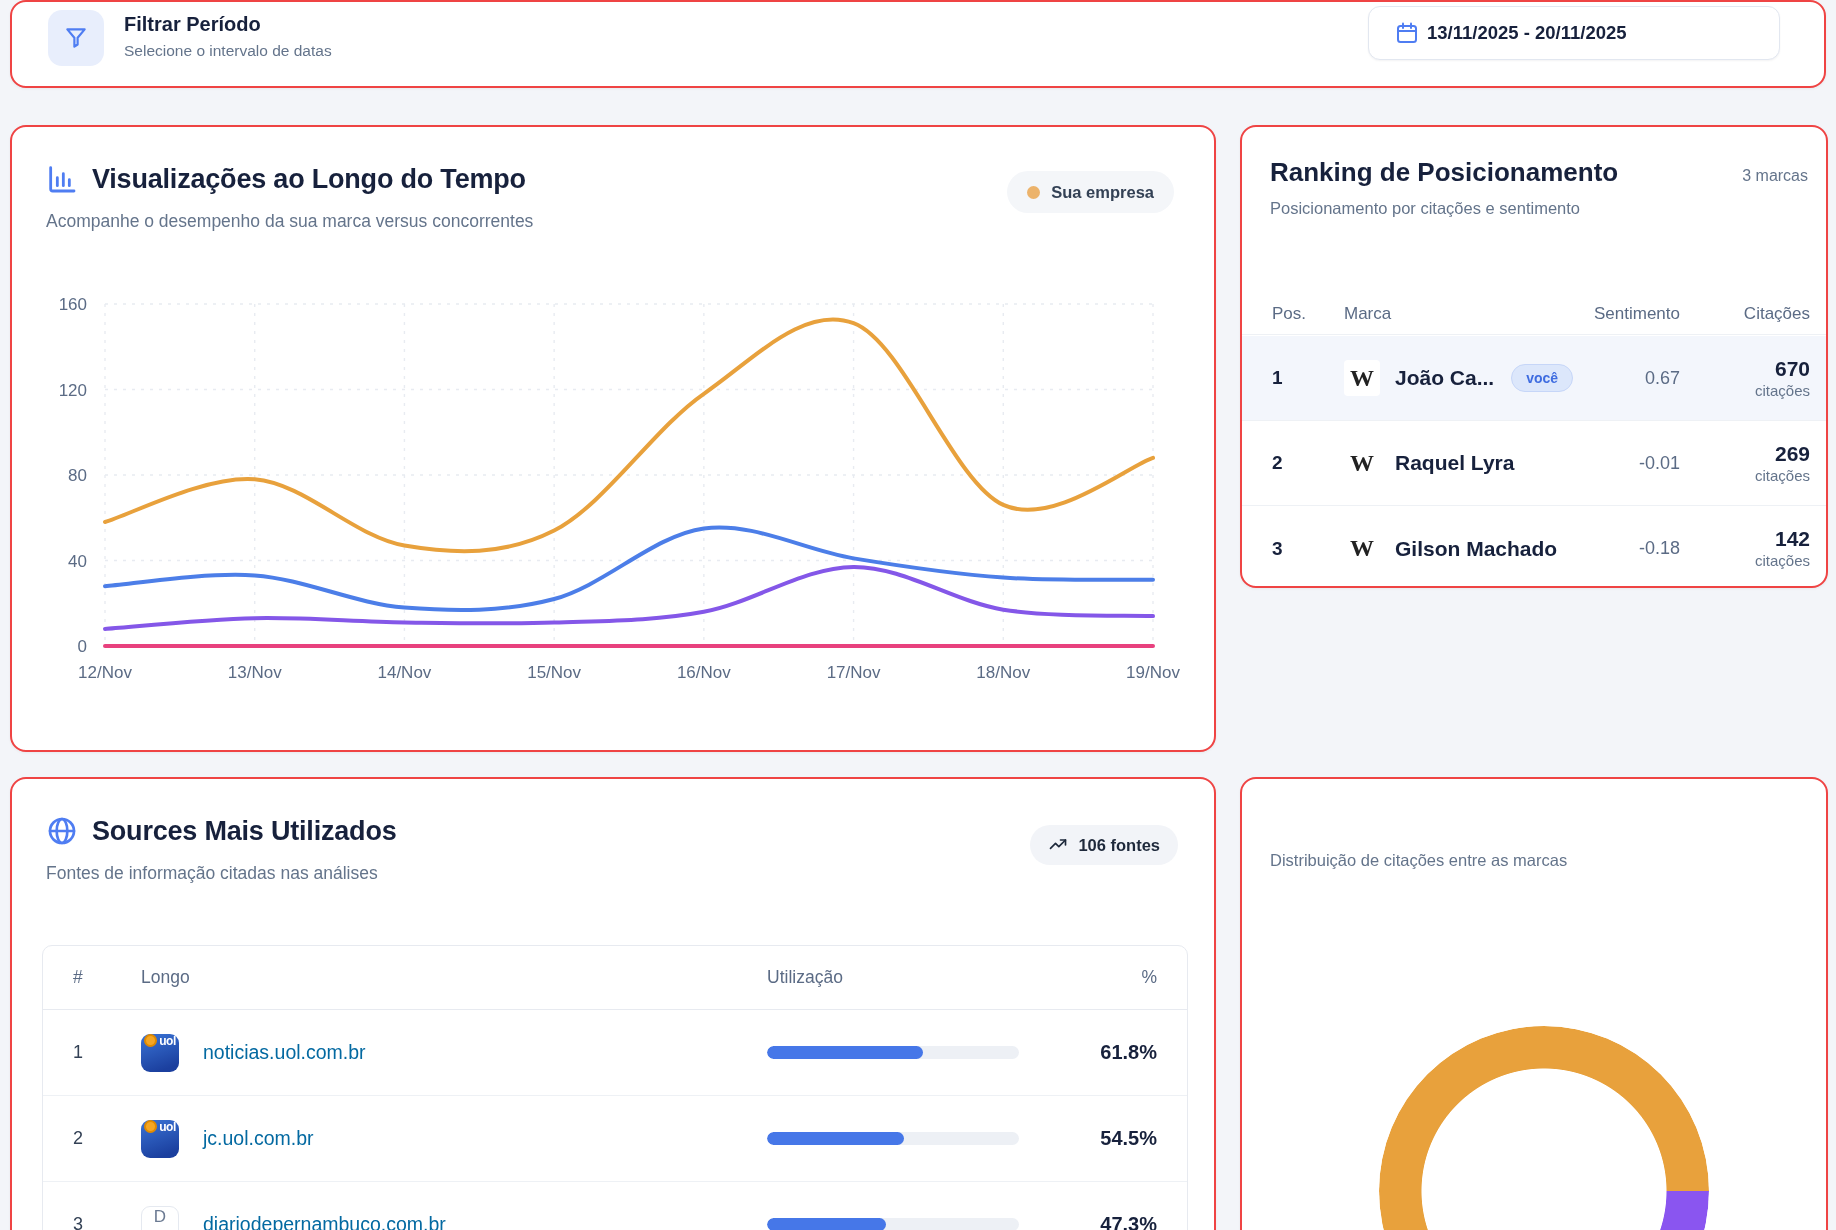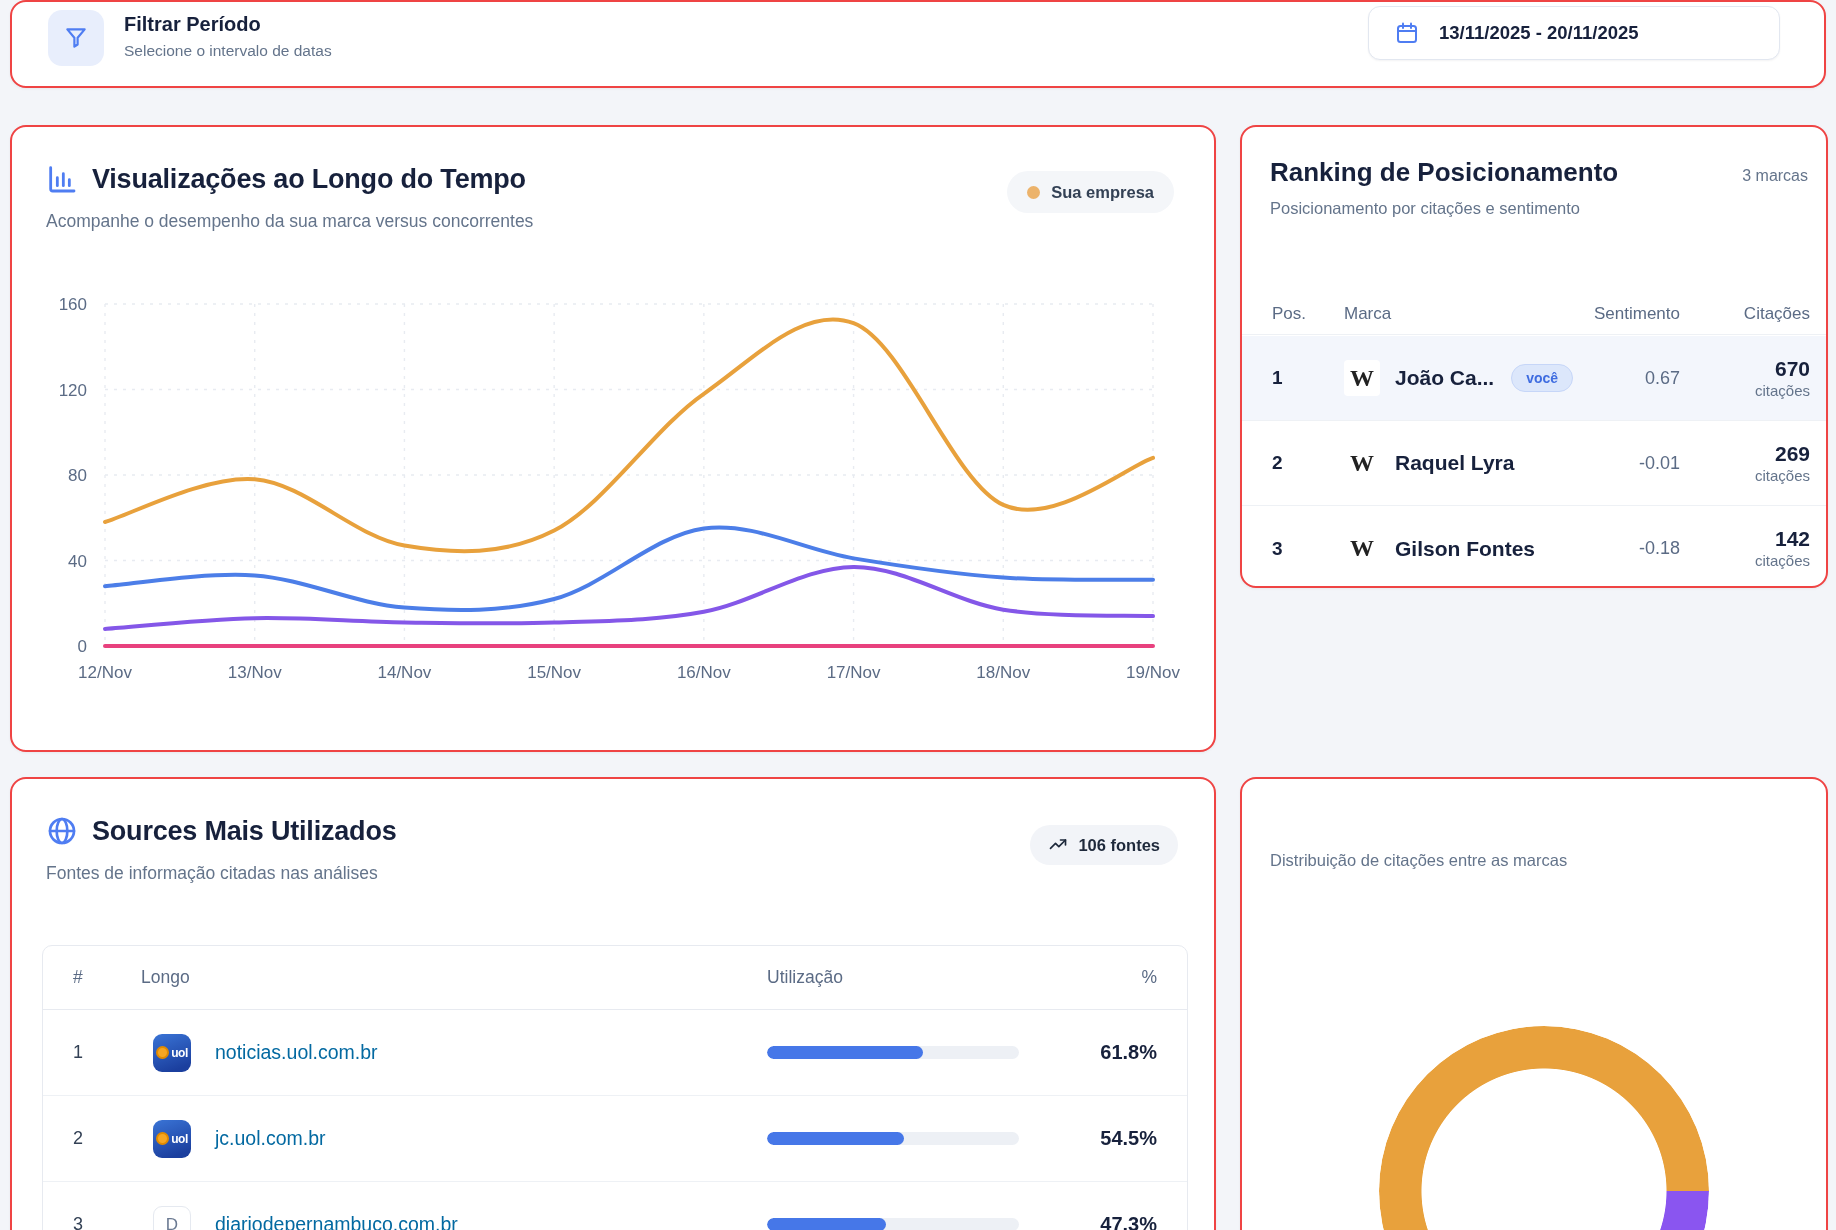--- a/index.html
+++ b/index.html
@@ -23,21 +23,21 @@
     position:absolute; left:36px; top:8px; width:56px; height:56px;
     background:#e8eefc; border-radius:14px;
     display:flex; align-items:center; justify-content:center;
   }
   .topbar-title{ position:absolute; left:112px; top:11px; font-size:20px; font-weight:700; color:#17213c;}
   .topbar-sub{ position:absolute; left:112px; top:40px; font-size:15.5px; color:#64748b;}
   .date-btn{
     position:absolute; right:44px; top:4px; height:54px; min-width:412px;
     background:#fff; border:1.5px solid #e2e7f0; border-radius:12px;
     box-shadow:0 1px 2px rgba(15,23,42,.05);
-    display:flex; align-items:center; gap:20px; padding:0 26px;
+    display:flex; align-items:center; gap:8px; padding:0 26px;
     font-size:18.5px; font-weight:700; color:#17213c; cursor:pointer;
   }
   
   #views-card { left:10px; top:125px; width:1206px; height:627px; }
   .card-head-row{ position:absolute; left:34px; top:36px; display:flex; align-items:center; gap:14px;}
   .card-title{ font-size:27px; font-weight:700; color:#17213c; letter-spacing:-.2px;}
   .card-sub{ position:absolute; left:34px; top:84px; font-size:17.5px; color:#64748b;}
   .legend-pill{
     position:absolute; top:44px; right:40px; height:42px;
     background:#f4f6f9; border-radius:21px;
@@ -83,21 +83,21 @@
   .src-table{ position:absolute; left:30px; top:166px; width:1146px;
               border:1.5px solid #e7eaf0; border-radius:10px; overflow:hidden; background:#fff;}
   .src-grid{ display:grid; grid-template-columns:68px 1fr 280px 110px; align-items:center;
              padding:0 30px;}
   .src-head{ height:64px; font-size:17.5px; color:#5b6b85; border-bottom:1.5px solid #e7eaf0;}
   .src-head .ta-r{ text-align:right;}
   .src-row{ height:86px; border-bottom:1.5px solid #eef1f5; cursor:pointer;}
   .src-rank{ font-size:18px; color:#334155;}
   .src-site{ display:flex; align-items:center; gap:24px; min-width:0;}
   .fav{ width:38px; height:38px; border-radius:9px; flex:0 0 auto;
-        display:flex; align-items:center; justify-content:center;margin-left:12px;}
+        display:flex; justify-content:center;}
   .fav.uol{ background:linear-gradient(160deg,#3a74d6 0%,#1b3f9e 85%); gap:2px;}
   .fav.uol .odot{ width:13px; height:13px; border-radius:50%; background:#f5a623; border:2px solid #e08a00;}
   .fav.uol .utxt{ color:#fff; font-size:12px; font-weight:700; letter-spacing:-.5px;}
   .fav.letter{ background:#fff; border:1.5px solid #e5e9f0; color:#6b7avoid;}
   .fav.letter{ color:#6b7a92; font-size:17px; }
   .src-domain{ font-size:19.5px; font-weight:400; color:#0369a1; white-space:nowrap;}
   .bar-track{ width:252px; height:13px; background:#edf0f5; border-radius:7px; overflow:hidden;}
   .bar-fill{ height:100%; background:#4677e8; border-radius:7px;}
   .src-pct{ text-align:right; font-size:20px; font-weight:700; color:#17213c;}
   
@@ -214,21 +214,21 @@
         <div class="rk-sent">-0.01</div>
         <div class="rk-cit">
           <span class="num">269</span>
           <span class="lbl">citações</span>
         </div>
       </div>
       <div class="rk-row rk-grid">
         <div class="rk-pos">3</div>
         <div class="rk-brand">
           <span class="w-box">W</span>
-          <span class="rk-name">Gilson Fontes</span>
+          <span class="rk-name">Gilson Machado</span>
         </div>
         <div class="rk-sent">-0.18</div>
         <div class="rk-cit">
           <span class="num">142</span>
           <span class="lbl">citações</span>
         </div>
       </div>
     </div>
 </div>
 

